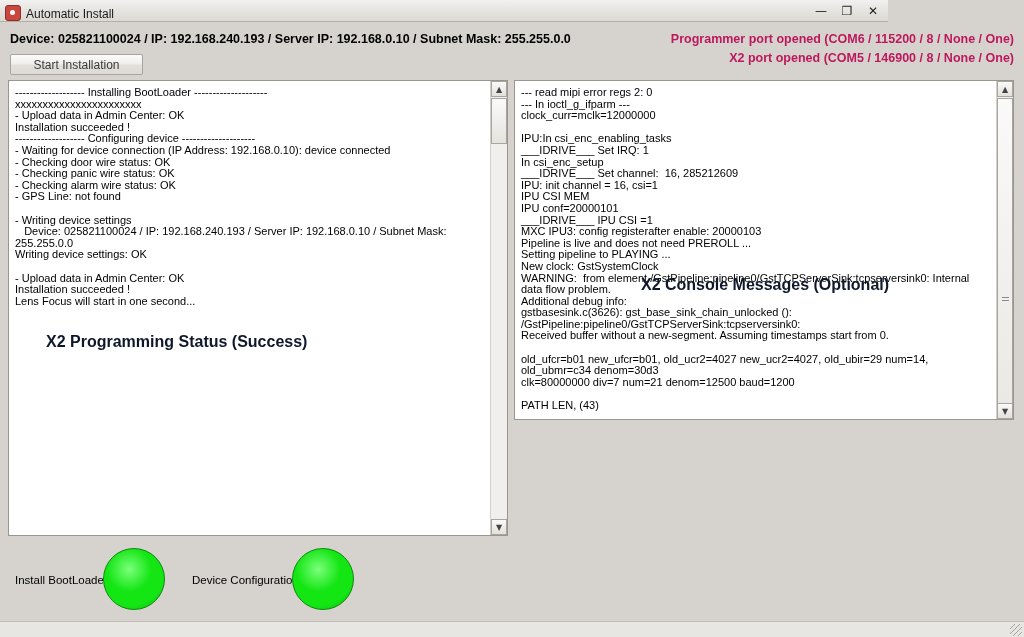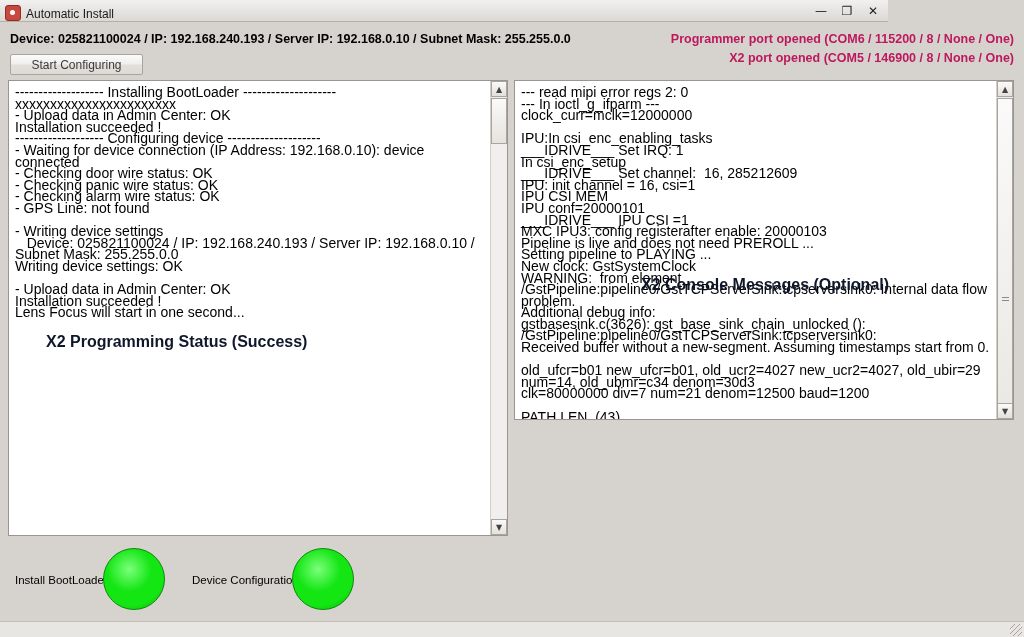--- a/index.html
+++ b/index.html
@@ -141,21 +141,21 @@
     width: 500px;
     height: 340px;
   }
   .log {
     position: absolute;
     left: 0; top: 0;
     right: 17px;
     bottom: 0;
     padding: 6px 4px 4px 6px;
     font-family: "Liberation Sans", sans-serif;
-    font-size: 14px;
+    font-size: 11px;
     line-height: 11.6px;
     color: #000;
     white-space: pre-wrap;
     overflow: hidden;
     box-sizing: border-box;
   }
   #right-panel .log { color: #000; }
 
   
   .scrollbar {
@@ -272,21 +272,21 @@
   </div>
 
   <div class="header">
     <div class="dev-line">Device: 025821100024 / IP: 192.168.240.193 / Server IP: 192.168.0.10 / Subnet Mask: 255.255.0.0</div>
     <div class="port-lines">
       <div>Programmer port opened (COM6 / 115200 / 8 / None / One)</div>
       <div>X2 port opened (COM5 / 146900 / 8 / None / One)</div>
     </div>
   </div>
 
-  <div class="start-btn">Start Configuring</div>
+  <div class="start-btn">Start Installation</div>
 
   <div class="panel" id="left-panel">
     <div class="log">------------------- Installing BootLoader --------------------
 xxxxxxxxxxxxxxxxxxxxxxx
 - Upload data in Admin Center: OK
 Installation succeeded !
 ------------------- Configuring device --------------------
 - Waiting for device connection (IP Address: 192.168.0.10): device connected
 - Checking door wire status: OK
 - Checking panic wire status: OK

